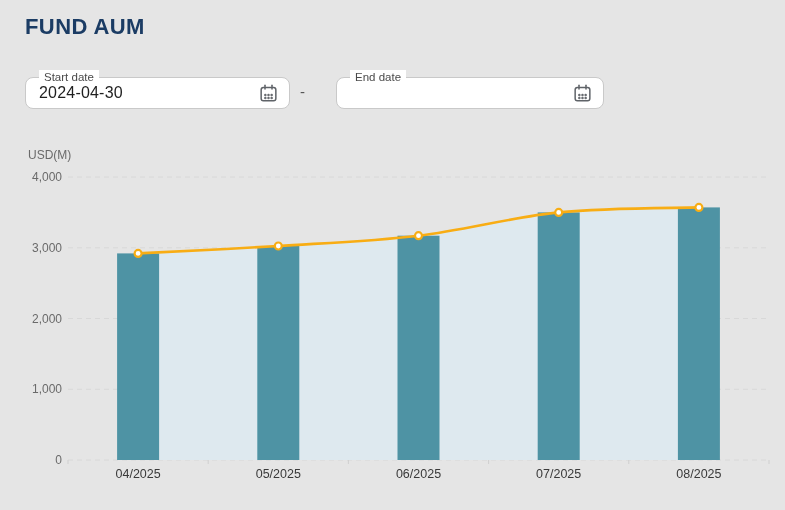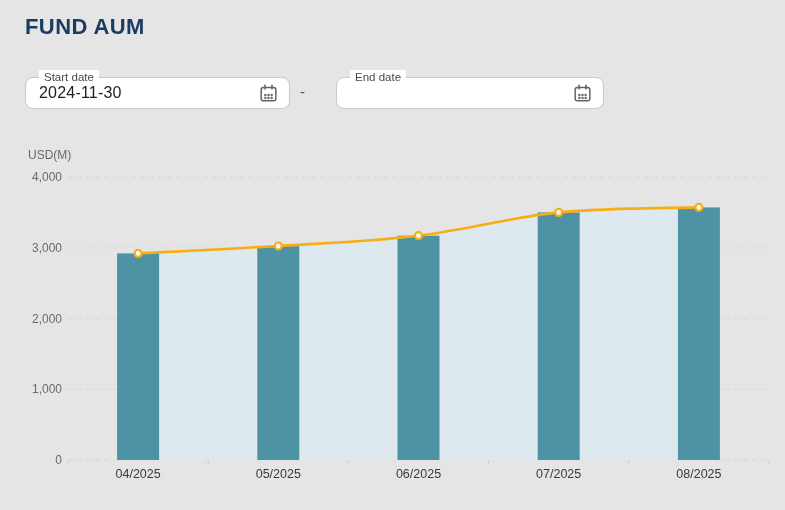--- a/index.html
+++ b/index.html
@@ -24,21 +24,21 @@
 </style>
 </head>
 <body>
 
 <div class="page">
 
   <h1 class="page-title">FUND AUM</h1>
 
   <div class="date-field start">
     <span class="field-label">Start date</span>
-    <span class="field-value">2024-11-30</span>
+    <span class="field-value">2024-04-30</span>
     <span class="cal-icon">
       <svg width="21" height="21" viewBox="0 0 24 24" fill="none" stroke="#5F6368" stroke-width="1.7" stroke-linecap="round">
         <rect x="3.6" y="5.2" width="16.8" height="15.2" rx="2.6"></rect>
         <line x1="8" y1="2.6" x2="8" y2="6.8"></line>
         <line x1="16" y1="2.6" x2="16" y2="6.8"></line>
         <circle cx="8.4" cy="13.6" r="0.55" fill="#5F6368"></circle>
           <circle cx="12" cy="13.6" r="0.55" fill="#5F6368"></circle>
           <circle cx="15.6" cy="13.6" r="0.55" fill="#5F6368"></circle>
         <circle cx="8.4" cy="17.1" r="0.55" fill="#5F6368"></circle>
           <circle cx="12" cy="17.1" r="0.55" fill="#5F6368"></circle>

